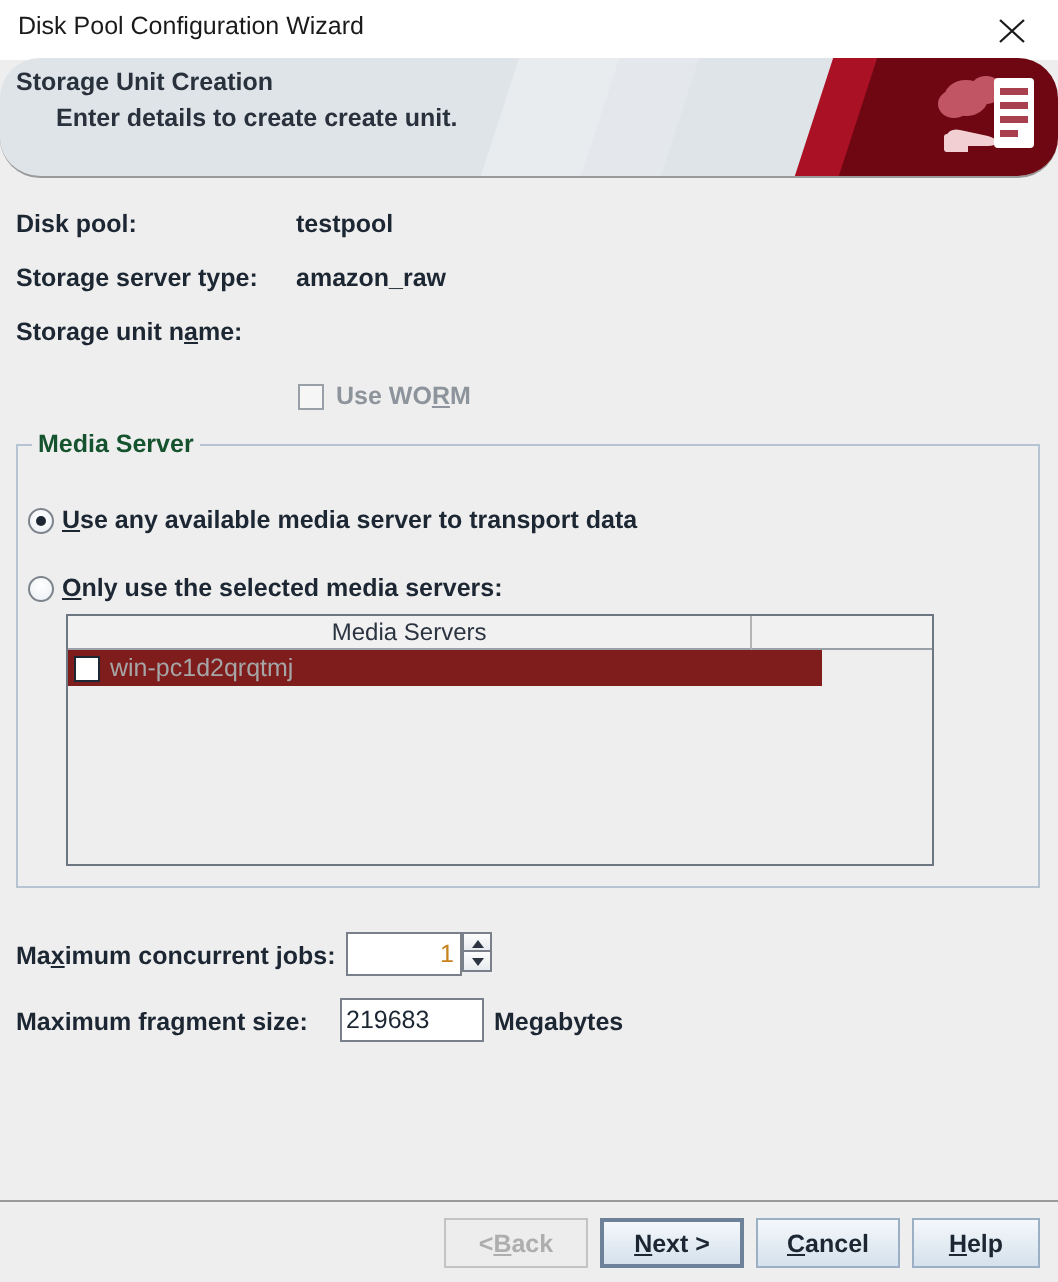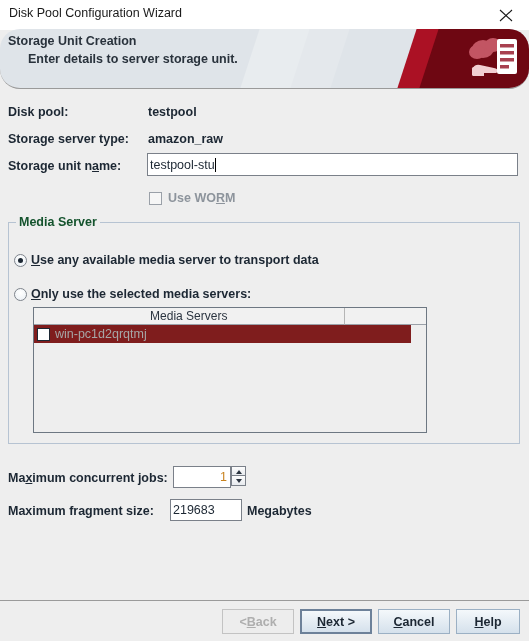--- a/index.html
+++ b/index.html
@@ -383,52 +383,48 @@
             <rect x="28" y="4" width="20" height="35" rx="2" fill="#ffffff"></rect>
             <rect x="31" y="9" width="14" height="3.5" fill="#a8404f"></rect>
             <rect x="31" y="16" width="14" height="3.5" fill="#a8404f"></rect>
             <rect x="31" y="23" width="14" height="3.5" fill="#a8404f"></rect>
             <rect x="31" y="30" width="9" height="3.5" fill="#a8404f"></rect>
           </g>
         </svg>
       </div>
     </div>
     <div class="banner-title">Storage Unit Creation</div>
-    <div class="banner-sub">Enter details to server storage unit.</div>
+    <div class="banner-sub">Enter details to create create unit.</div>
   </div>
 
   <div class="content">
 
     <div class="lbl" style="left:8px; top:16px;">Disk pool:</div>
     <div class="val" style="left:148px; top:16px;">testpool</div>
 
     <div class="lbl" style="left:8px; top:43px;">Storage server type:</div>
     <div class="val" style="left:148px; top:43px;">amazon_raw</div>
 
     <div class="lbl" style="left:8px; top:70px;"><span>Storage unit n</span><u class="mn">a</u><span>me:</span></div>
-    <div class="textfield" style="left:147px; top:64px; width:371px; height:23px;">
-      <span>testpool-stu</span>
-        <span class="caret"></span>
-    </div>
 
     <div class="cb" style="left:149px; top:103px;"></div>
     <div class="cb-label" style="left:168px; top:102px;"><span>Use WO</span><u class="mn">R</u><span>M</span></div>
 
     <div class="groupbox" style="left:8px; top:133px; width:512px; height:222px;"></div>
     <div class="groupbox-title" style="left:16px; top:126px;">Media Server</div>
 
     <div class="radio" style="left:14px; top:165px;">
       <span class="dot"></span>
     </div>
     <div class="radio-label" style="left:31px; top:164px;"><span></span><u class="mn">U</u><span>se any available media server to transport data</span></div>
 
     <div class="radio" style="left:14px; top:199px;"></div>
     <div class="radio-label" style="left:31px; top:198px;"><span></span><u class="mn">O</u><span>nly use the selected media servers:</span></div>
 
-    <div class="tablebox" style="left:33px; top:218px; width:394px; height:126px;">
+    <div class="tablebox" style="left:33px; top:218px; width:434px; height:126px;">
       <div class="th-row">
         <div class="th" style="width:377px;">Media Servers</div>
         <div class="th last" style="width:99px;"></div>
       </div>
       <div class="tr">
         <div class="tr-cell" style="width:377px;">
           <span class="tr-cb"></span>
           <span class="tr-text">win-pc1d2qrqtmj</span>
         </div>
       </div>

